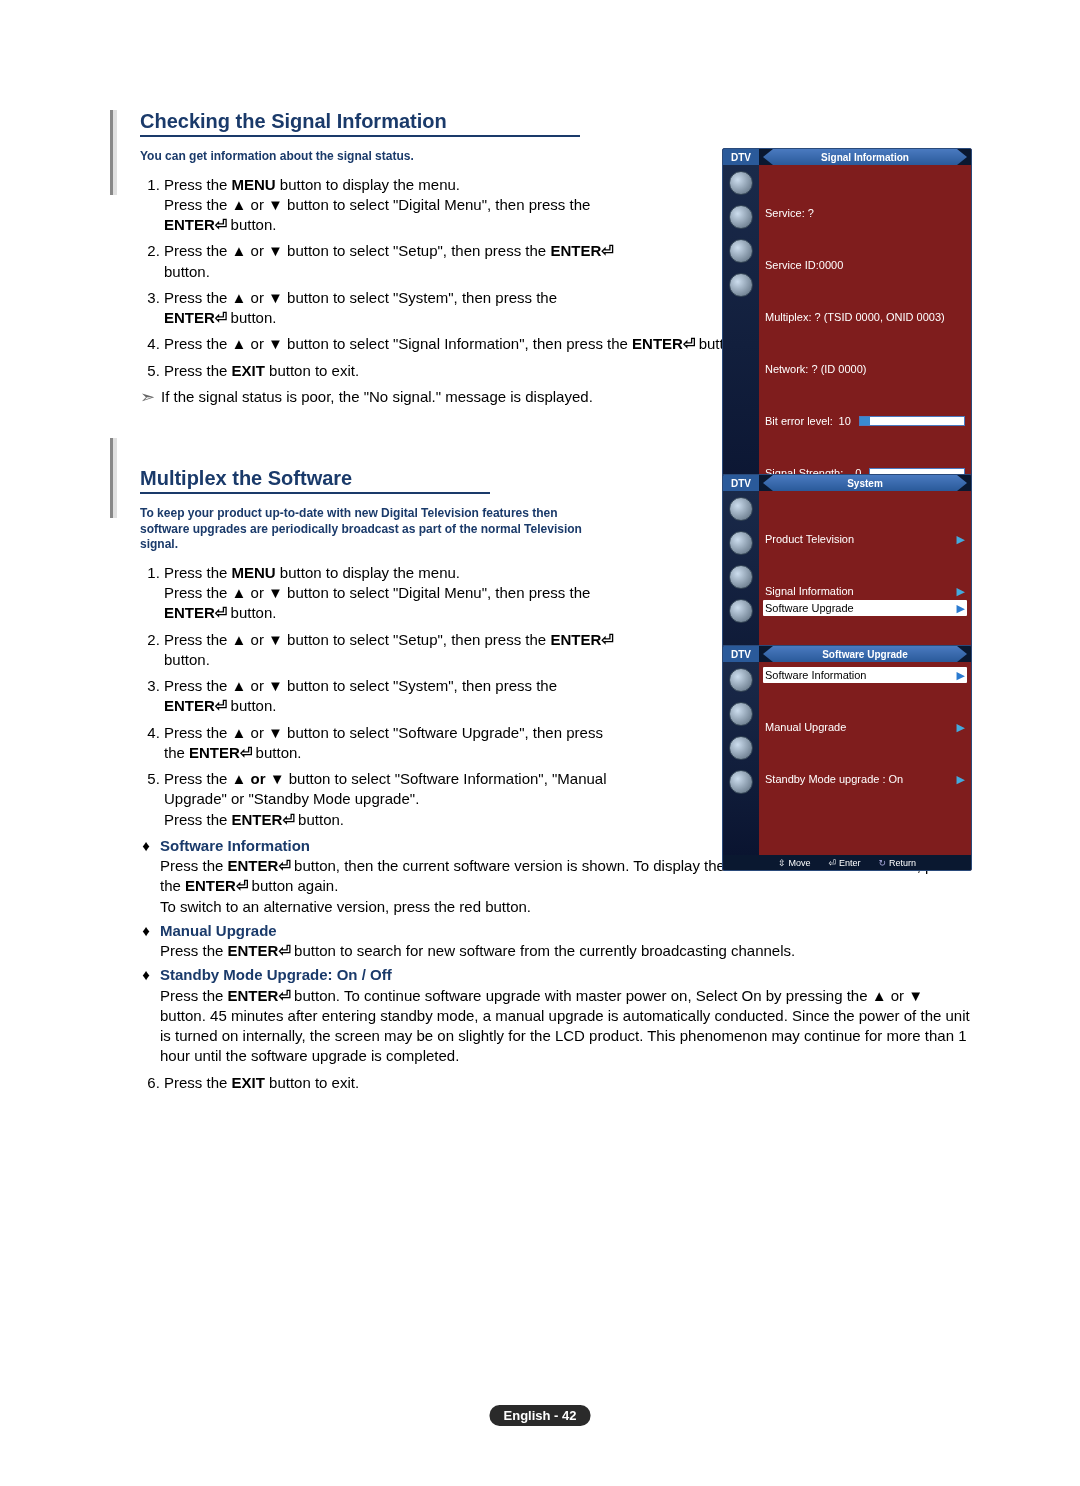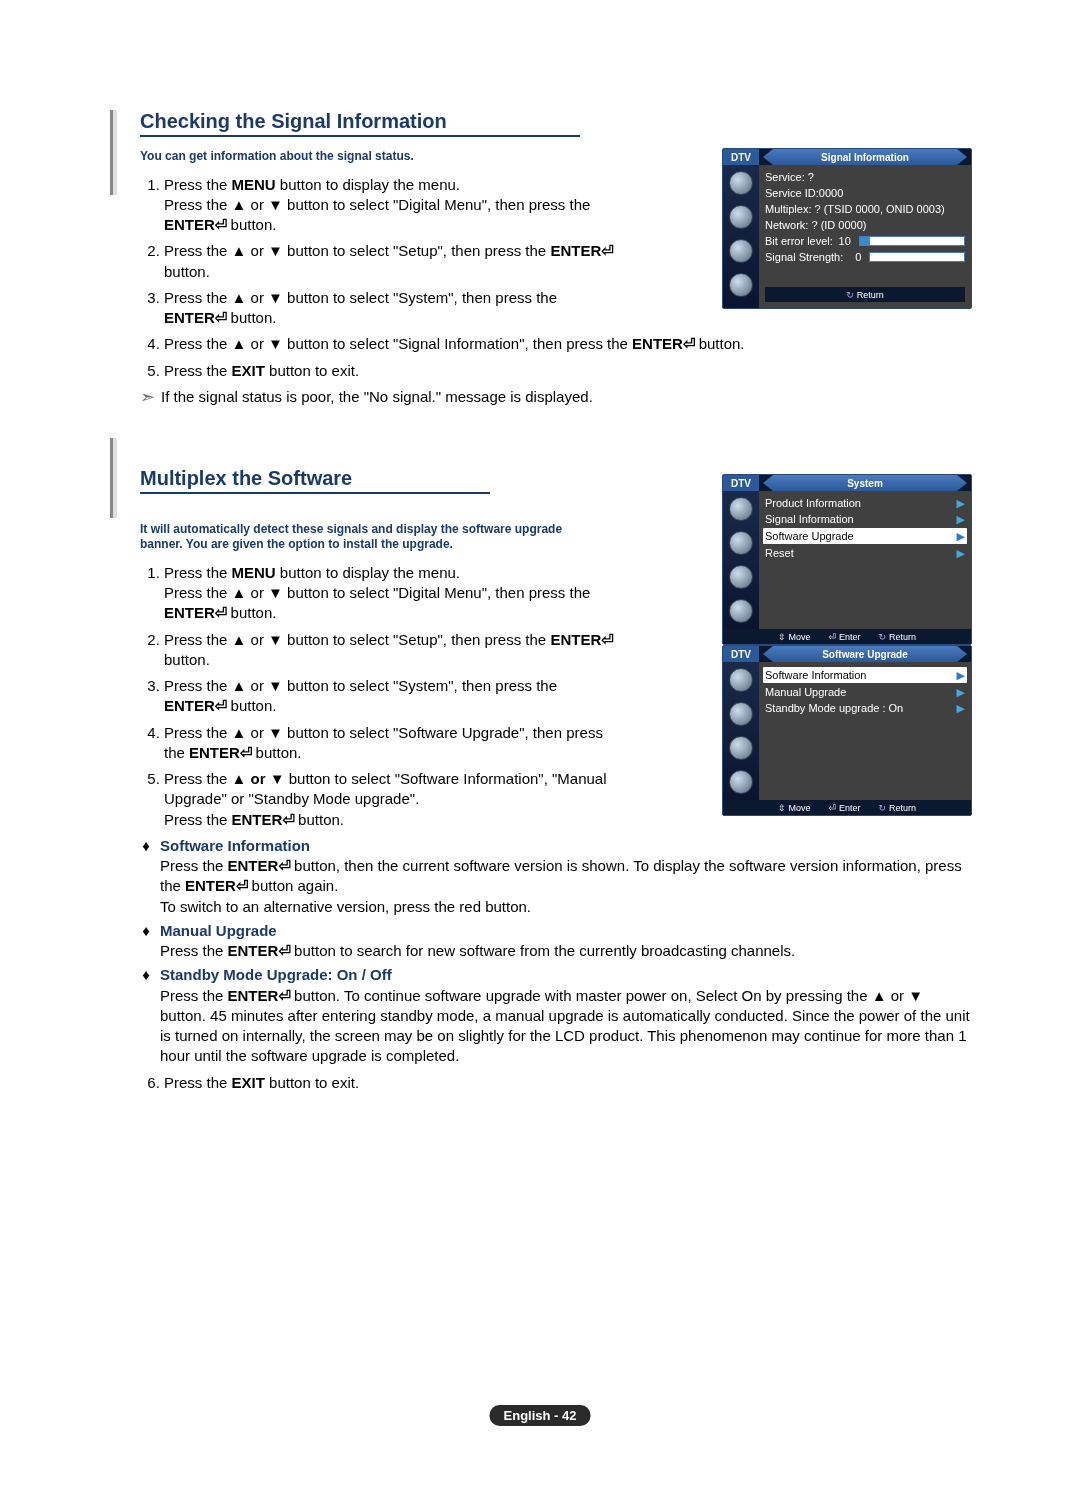--- a/index.html
+++ b/index.html
@@ -74,21 +74,21 @@
     font-size:13px;
     font-weight:bold;
     padding:3px 14px;
     border-radius:10px;
   }
 
   
   .osd {
     position:absolute;
     width: 248px;
-    background:#404040;
+    background:#7f1d1d;
     border:1px solid #2a4a7a;
     border-radius:2px;
     color:#fff;
     font-size:11px;
     overflow:hidden;
   }
   .osd .titlebar {
     display:flex;
     height:16px;
     background:#0a1830;
@@ -108,21 +108,21 @@
     width:36px;
     background:linear-gradient(#1a2a4a,#0a1430);
     display:flex; flex-direction:column; align-items:center; gap:10px; padding:6px 0;
   }
   .osd .iconcol .ic {
     width:22px; height:22px; border-radius:50%;
     background:radial-gradient(circle at 35% 35%, #cde, #567);
     border:1px solid #345;
   }
   .osd .content { flex:1; padding:4px 6px 6px 6px; position:relative; min-height:100px;}
-  .osd .row { display:flex; align-items:center; height:16px; gap:4px;}
+  .osd .row { display:flex; align-items:center; height:16px; gap:4px;margin-top:36px;}
   .osd .row .lbl { flex:1; white-space:nowrap; overflow:hidden; text-overflow:ellipsis;}
   .osd .row .arrow { color:#4ad; font-size:11px; }
   .osd .row.sel { background:#fff; color:#000; border-radius:1px; padding:0 2px; margin:1px -2px;}
   .osd .bar { height:8px; background:#fff; border:1px solid #4a7ac0; margin-left:4px; flex:1; position:relative;}
   .osd .bar .fill { position:absolute; left:0; top:0; bottom:0; background:#3a8ad0;}
   .osd .footbar {
     height:15px; display:flex; justify-content:center; align-items:center; gap:18px;
     font-size:9px; color:#fff;
     background:#0a1830;
   }
@@ -170,22 +170,21 @@
       <span>If the signal status is poor, the "No signal." message is displayed.</span>
     </div>
   </div>
 
   <div style="height:60px;"></div>
 
   <div class="section-head">
     <h1 class="wide">Multiplex the Software</h1>
   </div>
   <div class="intro intro2">
-    <br>
-    <span>It will automatically detect these signals and display the software upgrade banner. You are given the option to install the upgrade.</span>
+    <span>To keep your product up-to-date with new Digital Television features then software upgrades are periodically broadcast as part of the normal Television signal.</span><br>
   </div>
 
   <div class="body-block">
     <ol>
       <li class="narrow">
         <span>Press the </span><b>MENU</b><span> button to display the menu.</span><br>
         <span>Press the ▲ or ▼ button to select "Digital Menu", then press the </span><b><span>ENTER</span><span class="enter-sym">⏎</span></b><span> button.</span>
       </li>
       <li class="narrow">
         <span>Press the ▲ or ▼ button to select "Setup", then press the </span><b><span>ENTER</span><span class="enter-sym">⏎</span></b><span> button.</span>
@@ -292,21 +291,21 @@
   </div>
   <div class="body">
     <div class="iconcol">
       <div class="ic"></div>
       <div class="ic"></div>
       <div class="ic"></div>
       <div class="ic"></div>
     </div>
     <div class="content">
       <div class="row">
-          <span class="lbl">Product Information</span>
+          <span class="lbl">Product Television</span>
           <span class="arrow">▶</span>
         </div>
       <div class="row">
           <span class="lbl">Signal Information</span>
           <span class="arrow">▶</span>
         </div>
       <div class="row sel">
           <span class="lbl">Software Upgrade</span>
           <span class="arrow" style="color:#2a7ad0;">▶</span>
         </div>

